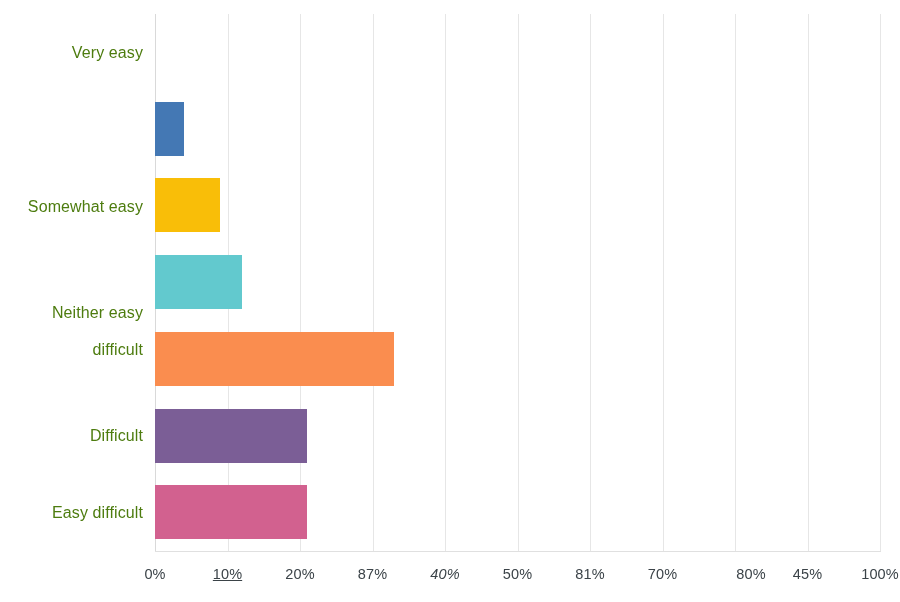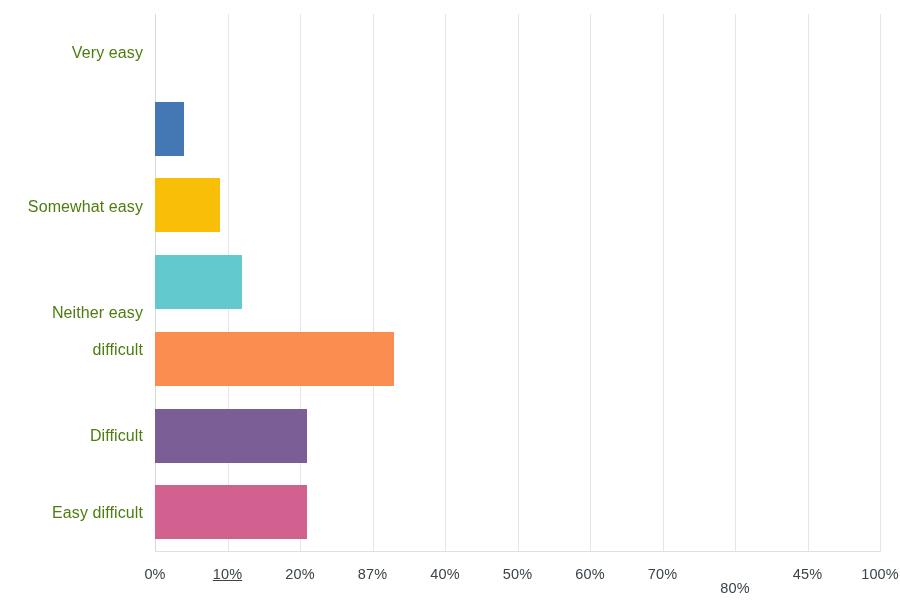--- a/index.html
+++ b/index.html
@@ -166,22 +166,22 @@
       <div class="ylabel" style="top: 489.143px;">
         <div>Easy difficult</div>
       </div>
     </div>
 
   <div class="xlabels" id="xlabels">
       <div class="xtick" style="left: 155px;">0%</div>
       <div class="xtick" style="left: 227.5px; text-decoration: underline;">10%</div>
       <div class="xtick" style="left: 300px;">20%</div>
       <div class="xtick" style="left: 372.5px;">87%</div>
-      <div class="xtick" style="left: 445px;">40%</div>
+      <div class="xtick" style="left: 445px; font-style: italic;">40%</div>
       <div class="xtick" style="left: 517.5px;">50%</div>
-      <div class="xtick" style="left: 590px;">60%</div>
+      <div class="xtick" style="left: 590px;">81%</div>
       <div class="xtick" style="left: 662.5px;">70%</div>
-      <div class="xtick" style="left: 735px; margin-top: 14px;">80%</div>
+      <div class="xtick" style="left: 751px;">80%</div>
       <div class="xtick" style="left: 807.5px;">45%</div>
       <div class="xtick" style="left: 880px;">100%</div>
     </div>
 
 </div>
 
 </body></html>

